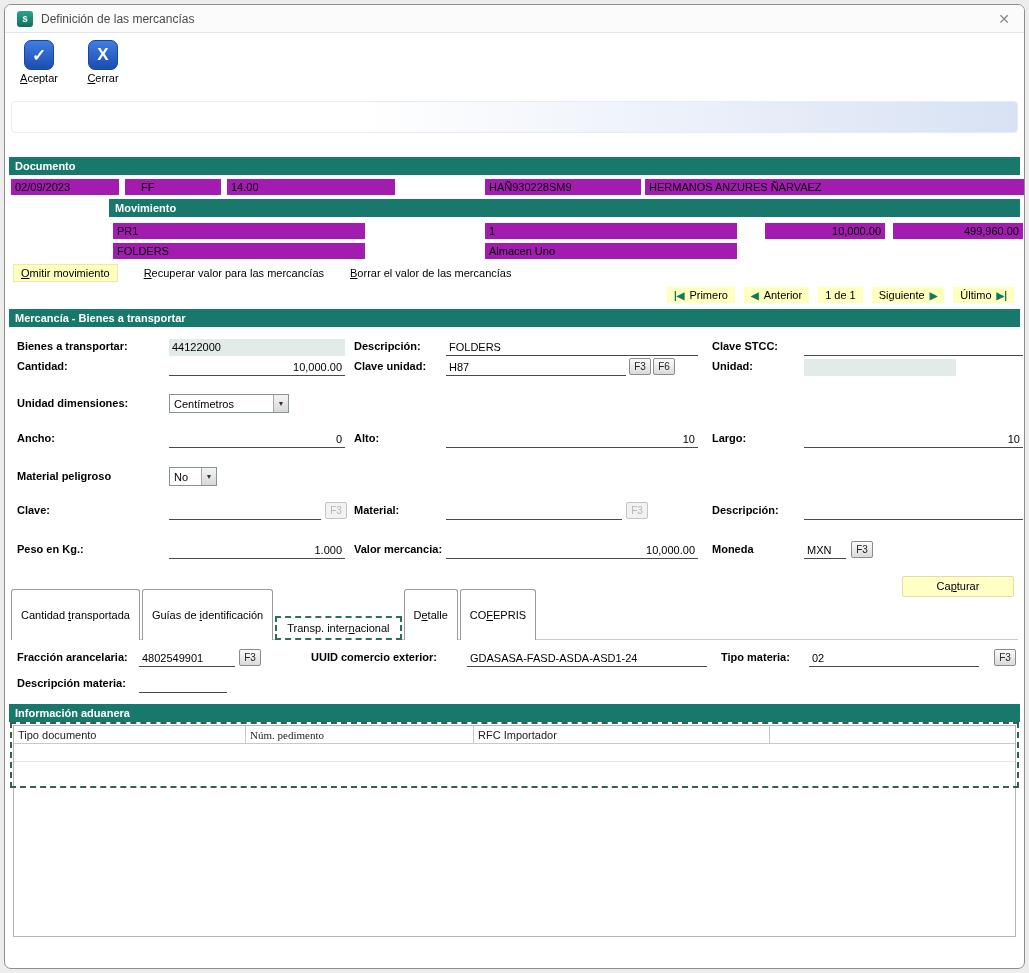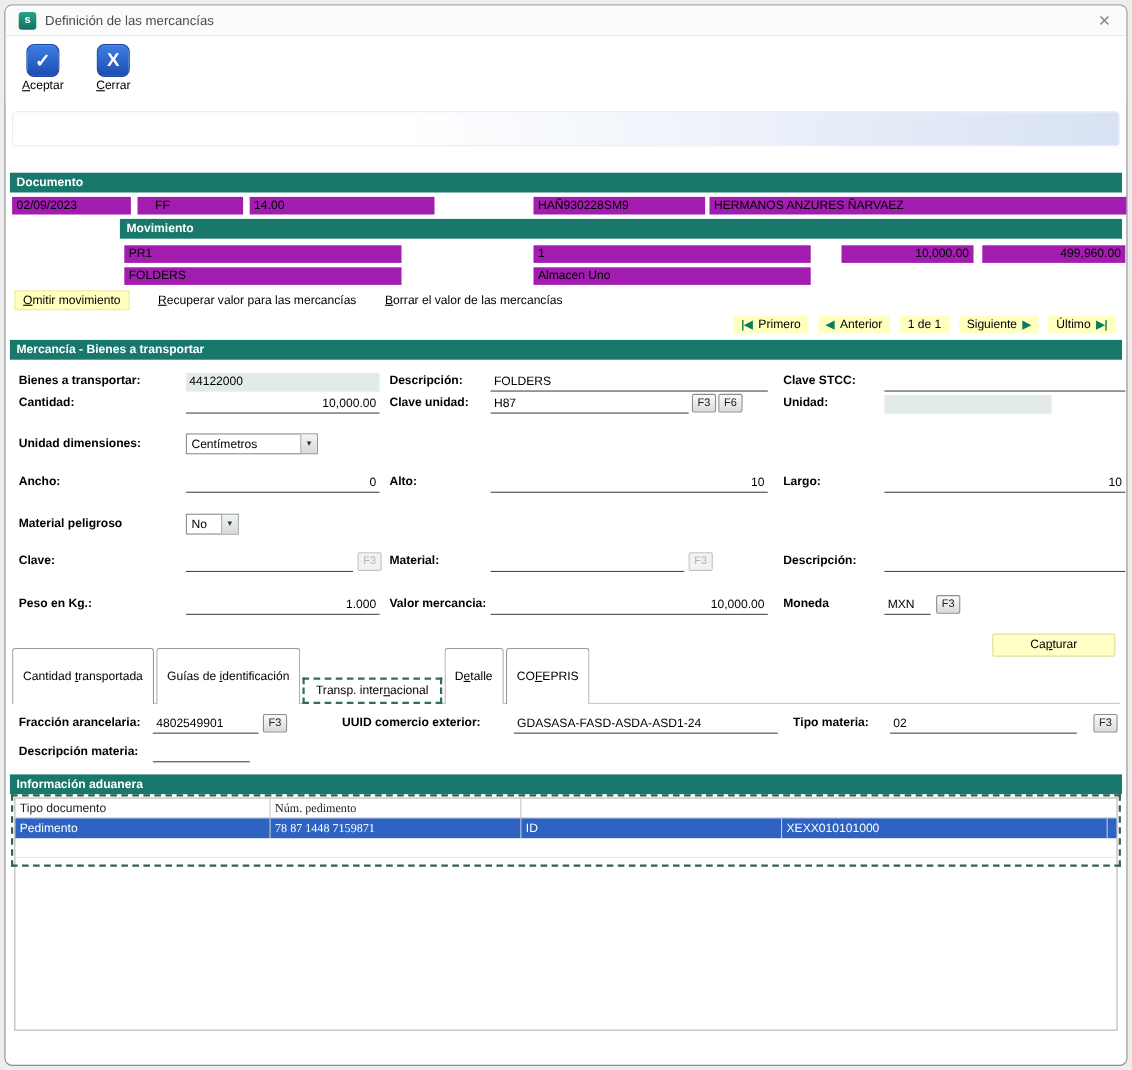--- a/index.html
+++ b/index.html
@@ -387,26 +387,20 @@
     <span class="lbl" style="left:8px">Descripción materia:</span>
     <span class="field u" style="left:130px;width:88px"></span>
   </div>
 
   <div class="section-header hdr-adu">Información aduanera</div>
 
   <div class="grid-wrap">
     <div class="grow ghead">
       <span class="gcell c0">Tipo documento</span>
       <span class="gcell c1">Núm. pedimento</span>
-      <span class="gcell cfill"></span>
-    </div>
-    <div class="grow gsel">
-      <span class="gcell c0">Pedimento</span>
-      <span class="gcell c1">78 87 1448 7159871</span>
-      <span class="gcell c2">ID</span>
-      <span class="gcell c3">XEXX010101000</span>
+      <span class="gcell c3">RFC Importador</span>
       <span class="gcell cfill"></span>
     </div>
     <div class="grow gempty"></div>
     <div class="marquee"></div>
   </div>
 
 </div>
 
 </body></html>

